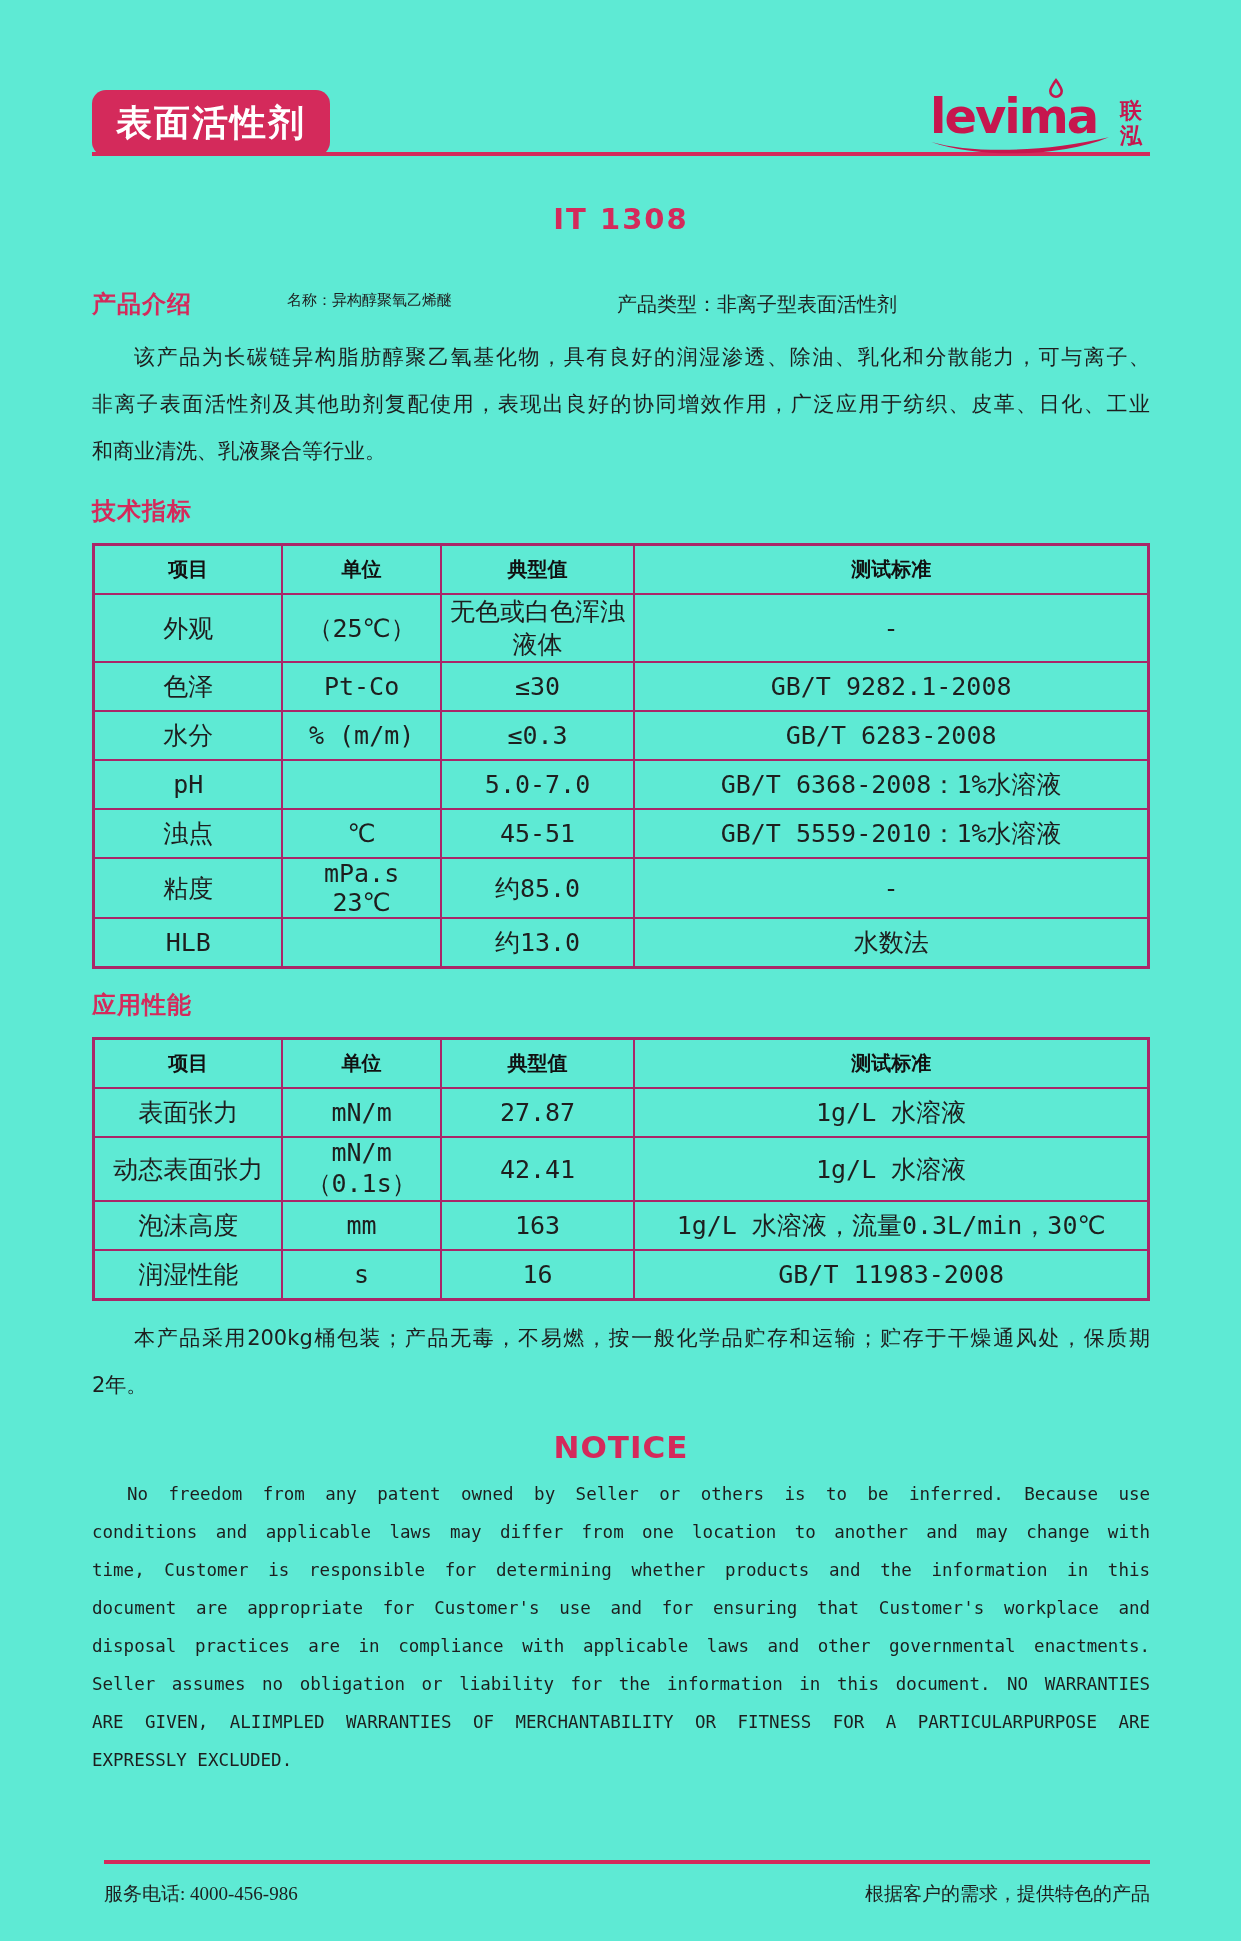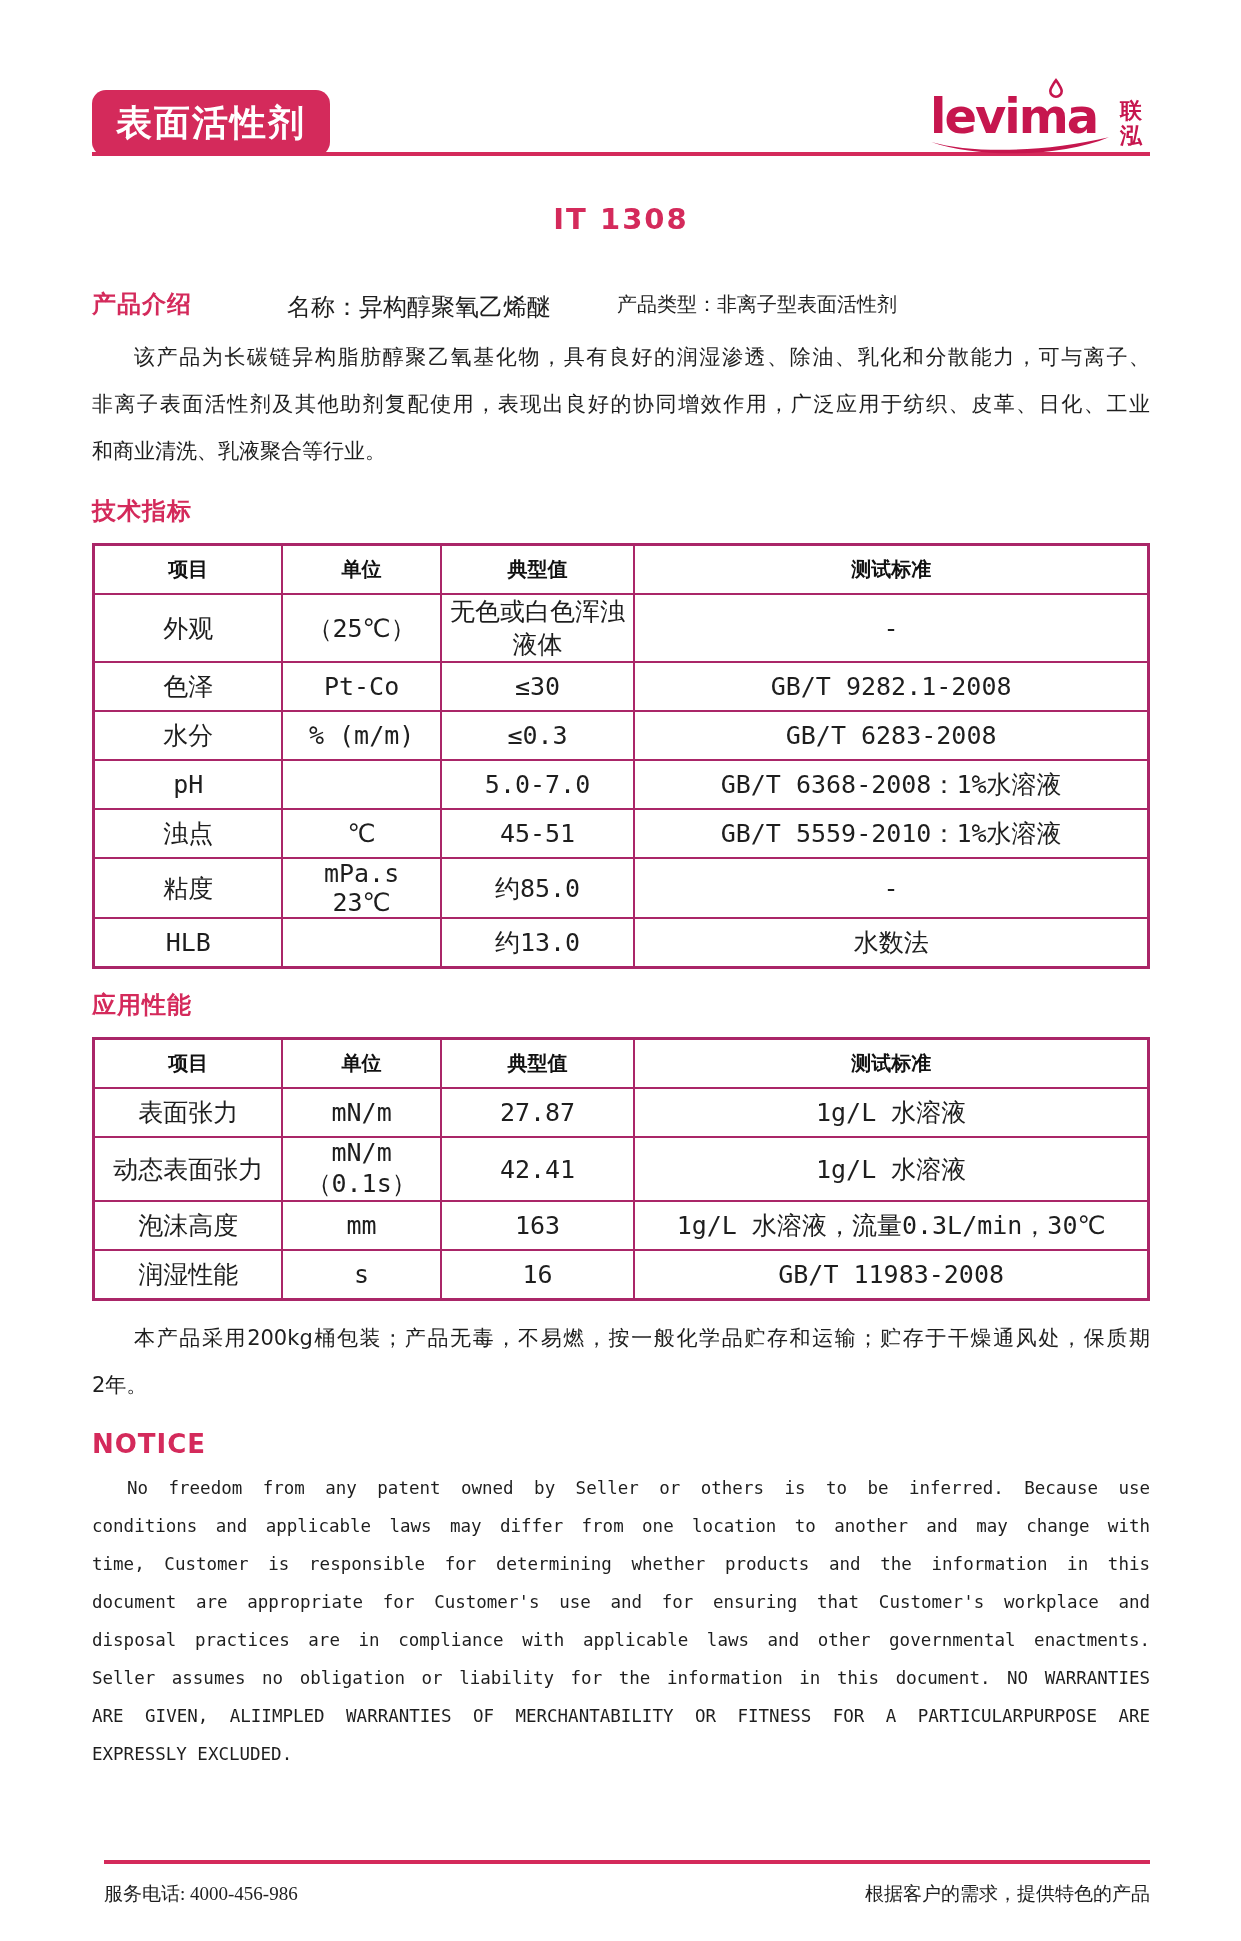--- a/index.html
+++ b/index.html
@@ -3,21 +3,21 @@
 <meta charset="utf-8">
 <style>
   :root{
     --brand:#d42a5b;
     --logo:#c6164e;
     --table_border:#aa2668;
     --text:#1e1e1e;
   }
   html,body{margin:0;padding:0;background:#e8e8e8;}
   .page{
-    width:1241px;height:1941px;position:relative;background:#ffffff;
+    width:1241px;height:1941px;position:relative;background:#5eead4;
     margin:0 auto;overflow:hidden;color:var(--text);
     font-family:"DejaVu Sans","Liberation Sans",sans-serif;
   }
   .content{padding:0 91px 0 92px;}
 
   
   .header{position:relative;height:158px;}
   .banner{
     position:absolute;left:92px;top:90px;height:66px;line-height:66px;
     padding:0 24px;background:var(--brand);color:#fff;font-size:36px;
@@ -35,21 +35,21 @@
   .logo-cn{
     color:var(--logo);font-size:22px;font-weight:bold;line-height:1.15;
     width:30px;word-break:break-all;padding-top:10px;
   }
 
   
   .product-code{margin:44px 0 0;font-size:29px;font-weight:bold;color:var(--brand);letter-spacing:2px;text-align:center;}
   .sec-heading{font-size:24px;font-weight:bold;color:var(--brand);letter-spacing:1px;}
   .intro-row{position:relative;margin-top:52px;height:32px;}
   .intro-row .sec-heading{position:absolute;left:0;top:0;}
-  .intro-name{position:absolute;left:195px;top:3px;font-size:24px;}
+  .intro-name{position:absolute;left:195px;top:3px;font-size:15px;}
   .intro-type{position:absolute;left:525px;top:3px;font-size:20px;}
 
   .para{margin-top:14px;font-size:21px;}
   .para .line{line-height:47px;text-align:justify;text-align-last:justify;}
   .para .line.last{text-align-last:left;}
   .para .line:first-child{text-indent:2em;}
 
   .after-gap{margin-top:20px;}
 
   
@@ -62,21 +62,21 @@
     vertical-align:middle;padding:0 6px;overflow:hidden;
     font-family:"DejaVu Sans Mono","DejaVu Sans",sans-serif;font-size:25px;
   }
   table.spec th{font-size:20px;font-weight:bold;color:#111;}
   table.spec th:nth-child(1),table.spec td:nth-child(1){width:17.5%;}
   table.spec th:nth-child(2),table.spec td:nth-child(2){width:14.5%;}
   table.spec th:nth-child(3),table.spec td:nth-child(3){width:18%;}
   table.spec th:nth-child(4),table.spec td:nth-child(4){width:50%;}
 
   
-  .notice-heading{font-size:26px;}
+  .notice-heading{font-size:31px;text-align:center;}
   .para.notice{font-family:"DejaVu Sans Mono","Liberation Mono",monospace;font-size:17.5px;margin-top:10px;}
   .para.notice .line{line-height:38px;}
 
   
   .footer{
     position:absolute;left:104px;right:91px;bottom:34px;
     border-top:4px solid var(--brand);padding-top:17px;
     display:flex;justify-content:space-between;align-items:baseline;
     font-size:19px;font-family:Liberation Serif, serif;
   }

